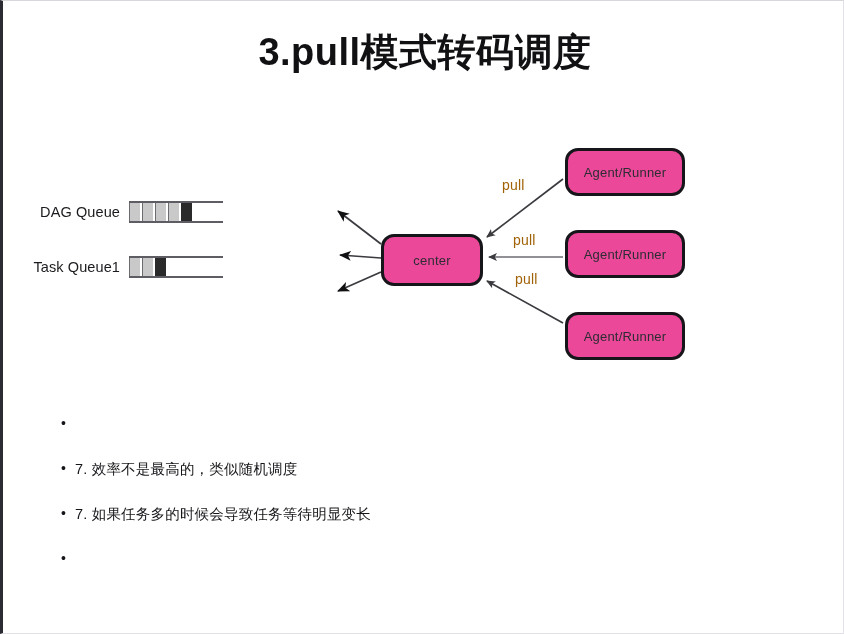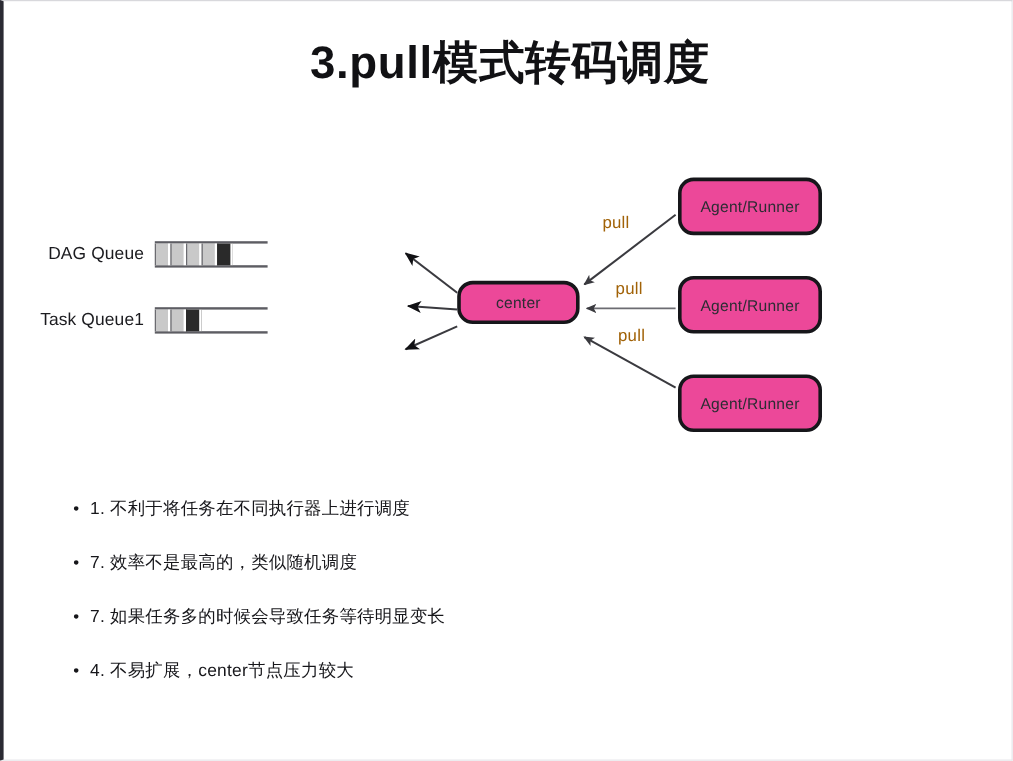--- a/index.html
+++ b/index.html
@@ -111,21 +111,21 @@
     align-items: center;
     justify-content: center;
     font-size: 13px;
     color: #2c2c33;
     letter-spacing: 0.2px;
   }
   #center-node {
     left: 378px;
     top: 123px;
     width: 102px;
-    height: 36px;
+    height: 52px;
     font-size: 13px;
   }
   .agent-node {
     left: 562px;
     width: 120px;
     height: 48px;
     font-size: 13px;
   }
   #agent-1 { top: 37px; }
   #agent-2 { top: 119px; }
@@ -228,29 +228,27 @@
 
     <div class="pull-label" id="pull-1">pull</div>
     <div class="pull-label" id="pull-2">pull</div>
     <div class="pull-label" id="pull-3">pull</div>
 
   </div>
 
   <div id="bullets">
     <div class="bullet-item">
       <span class="bullet-dot">•</span>
-      <span class="bullet-text">1. 不利于将任务在不同执行器上进行调度</span>
     </div>
     <div class="bullet-item">
       <span class="bullet-dot">•</span>
       <span class="bullet-text">7. 效率不是最高的，类似随机调度</span>
     </div>
     <div class="bullet-item">
       <span class="bullet-dot">•</span>
       <span class="bullet-text">7. 如果任务多的时候会导致任务等待明显变长</span>
     </div>
     <div class="bullet-item">
       <span class="bullet-dot">•</span>
-      <span class="bullet-text">4. 不易扩展，center节点压力较大</span>
     </div>
   </div>
 
 </div>
 
 </body></html>

